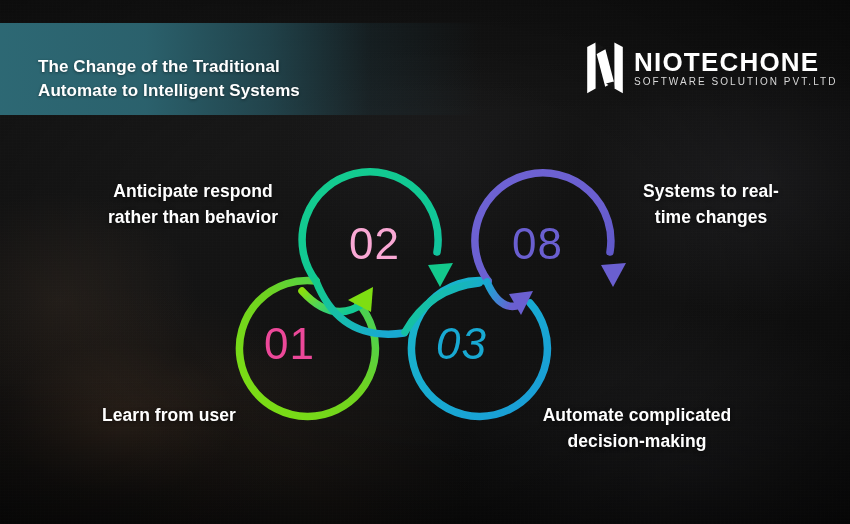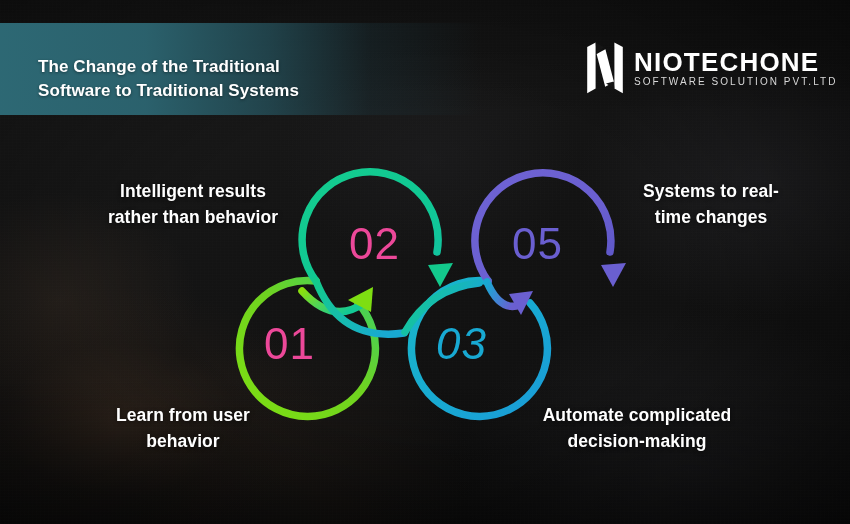--- a/index.html
+++ b/index.html
@@ -99,54 +99,54 @@
   }
   .num {
     position:absolute;
     font-size:44px;
     font-weight:300;
     letter-spacing:1px;
     line-height:1;
     user-select:none;
   }
   .num-01 { left:264px; top:322px; color:#ec4899; }
-  .num-02 { left:349px; top:222px; color:#ec4899;text-align:right; }
+  .num-02 { left:349px; top:222px; color:#f9a8d4;text-align:right; }
   .num-03 { left:436px; top:322px; color:#18a9d2;font-style:italic; }
   .num-04 { left:512px; top:222px; color:#6a5fd0; }
 
   
   .caption {
     position:absolute;
     color:#ffffff;
     font-size:17.5px;
     font-weight:bold;
     line-height:1.5;
     text-align:center;
     letter-spacing:.05px;
     text-shadow:0 1px 4px rgba(0,0,0,.55);
   }
   .caption span { display:block; }
   .cap-tl { left:84px;  top:178px; width:218px; }
   .cap-tr { left:608px; top:178px; width:206px; }
-  .cap-bl { left:70px;  top:402px; width:226px; }
+  .cap-bl { left:56px;  top:402px; width:226px; }
   .cap-br { left:504px; top:402px; width:266px; }
 </style>
 </head>
 <body>
 
 <div id="stage">
 
   <div class="bg-photo"></div>
   <div class="bg-vignette"></div>
   <div class="bg-grain"></div>
 
   <div class="title-band"></div>
   <div class="title-text">
     <span>The Change of the Traditional</span>
-    <span>Software to Traditional Systems</span>
+    <span>Automate to Intelligent Systems</span>
   </div>
 
   <div class="logo">
     <svg class="logo-mark" viewBox="0 0 40 52">
 
       <path d="M2.2 5.0 L10.6 0.6 L10.6 46.4 L2.2 51.2 Z" fill="#ffffff"></path>
 
       <path d="M29.4 0.6 L37.8 5.0 L37.8 51.2 L29.4 46.4 Z" fill="#ffffff"></path>
 
       <path d="M11.6 12.0 L20.4 7.2 L29.0 40.0 L20.2 44.8 Z" fill="#ffffff"></path>
@@ -230,35 +230,34 @@
 
       <path d="M 487 282 Q 500 312 520 305" fill="none" stroke="url(#t34)" stroke-width="7.5" stroke-linecap="round"></path>
       <polygon points="509,294 533,291 521,315" fill="#6a5fd0"></polygon>
       <polygon points="601,265 626,263 613,287" fill="#6a5fd0"></polygon>
     </g>
   </svg>
 
   <div class="num num-01">01</div>
   <div class="num num-02">02</div>
   <div class="num num-03">03</div>
-  <div class="num num-04">05</div>
+  <div class="num num-04">08</div>
 
   <div class="caption cap-tl">
-    <span>Intelligent results</span>
+    <span>Anticipate respond</span>
     <span>rather than behavior</span>
   </div>
 
   <div class="caption cap-tr">
     <span>Systems to real-</span>
     <span>time changes</span>
   </div>
 
   <div class="caption cap-bl">
     <span>Learn from user</span>
-    <span>behavior</span>
   </div>
 
   <div class="caption cap-br">
     <span>Automate complicated</span>
     <span>decision-making</span>
   </div>
 
 </div>
 
 </body></html>

